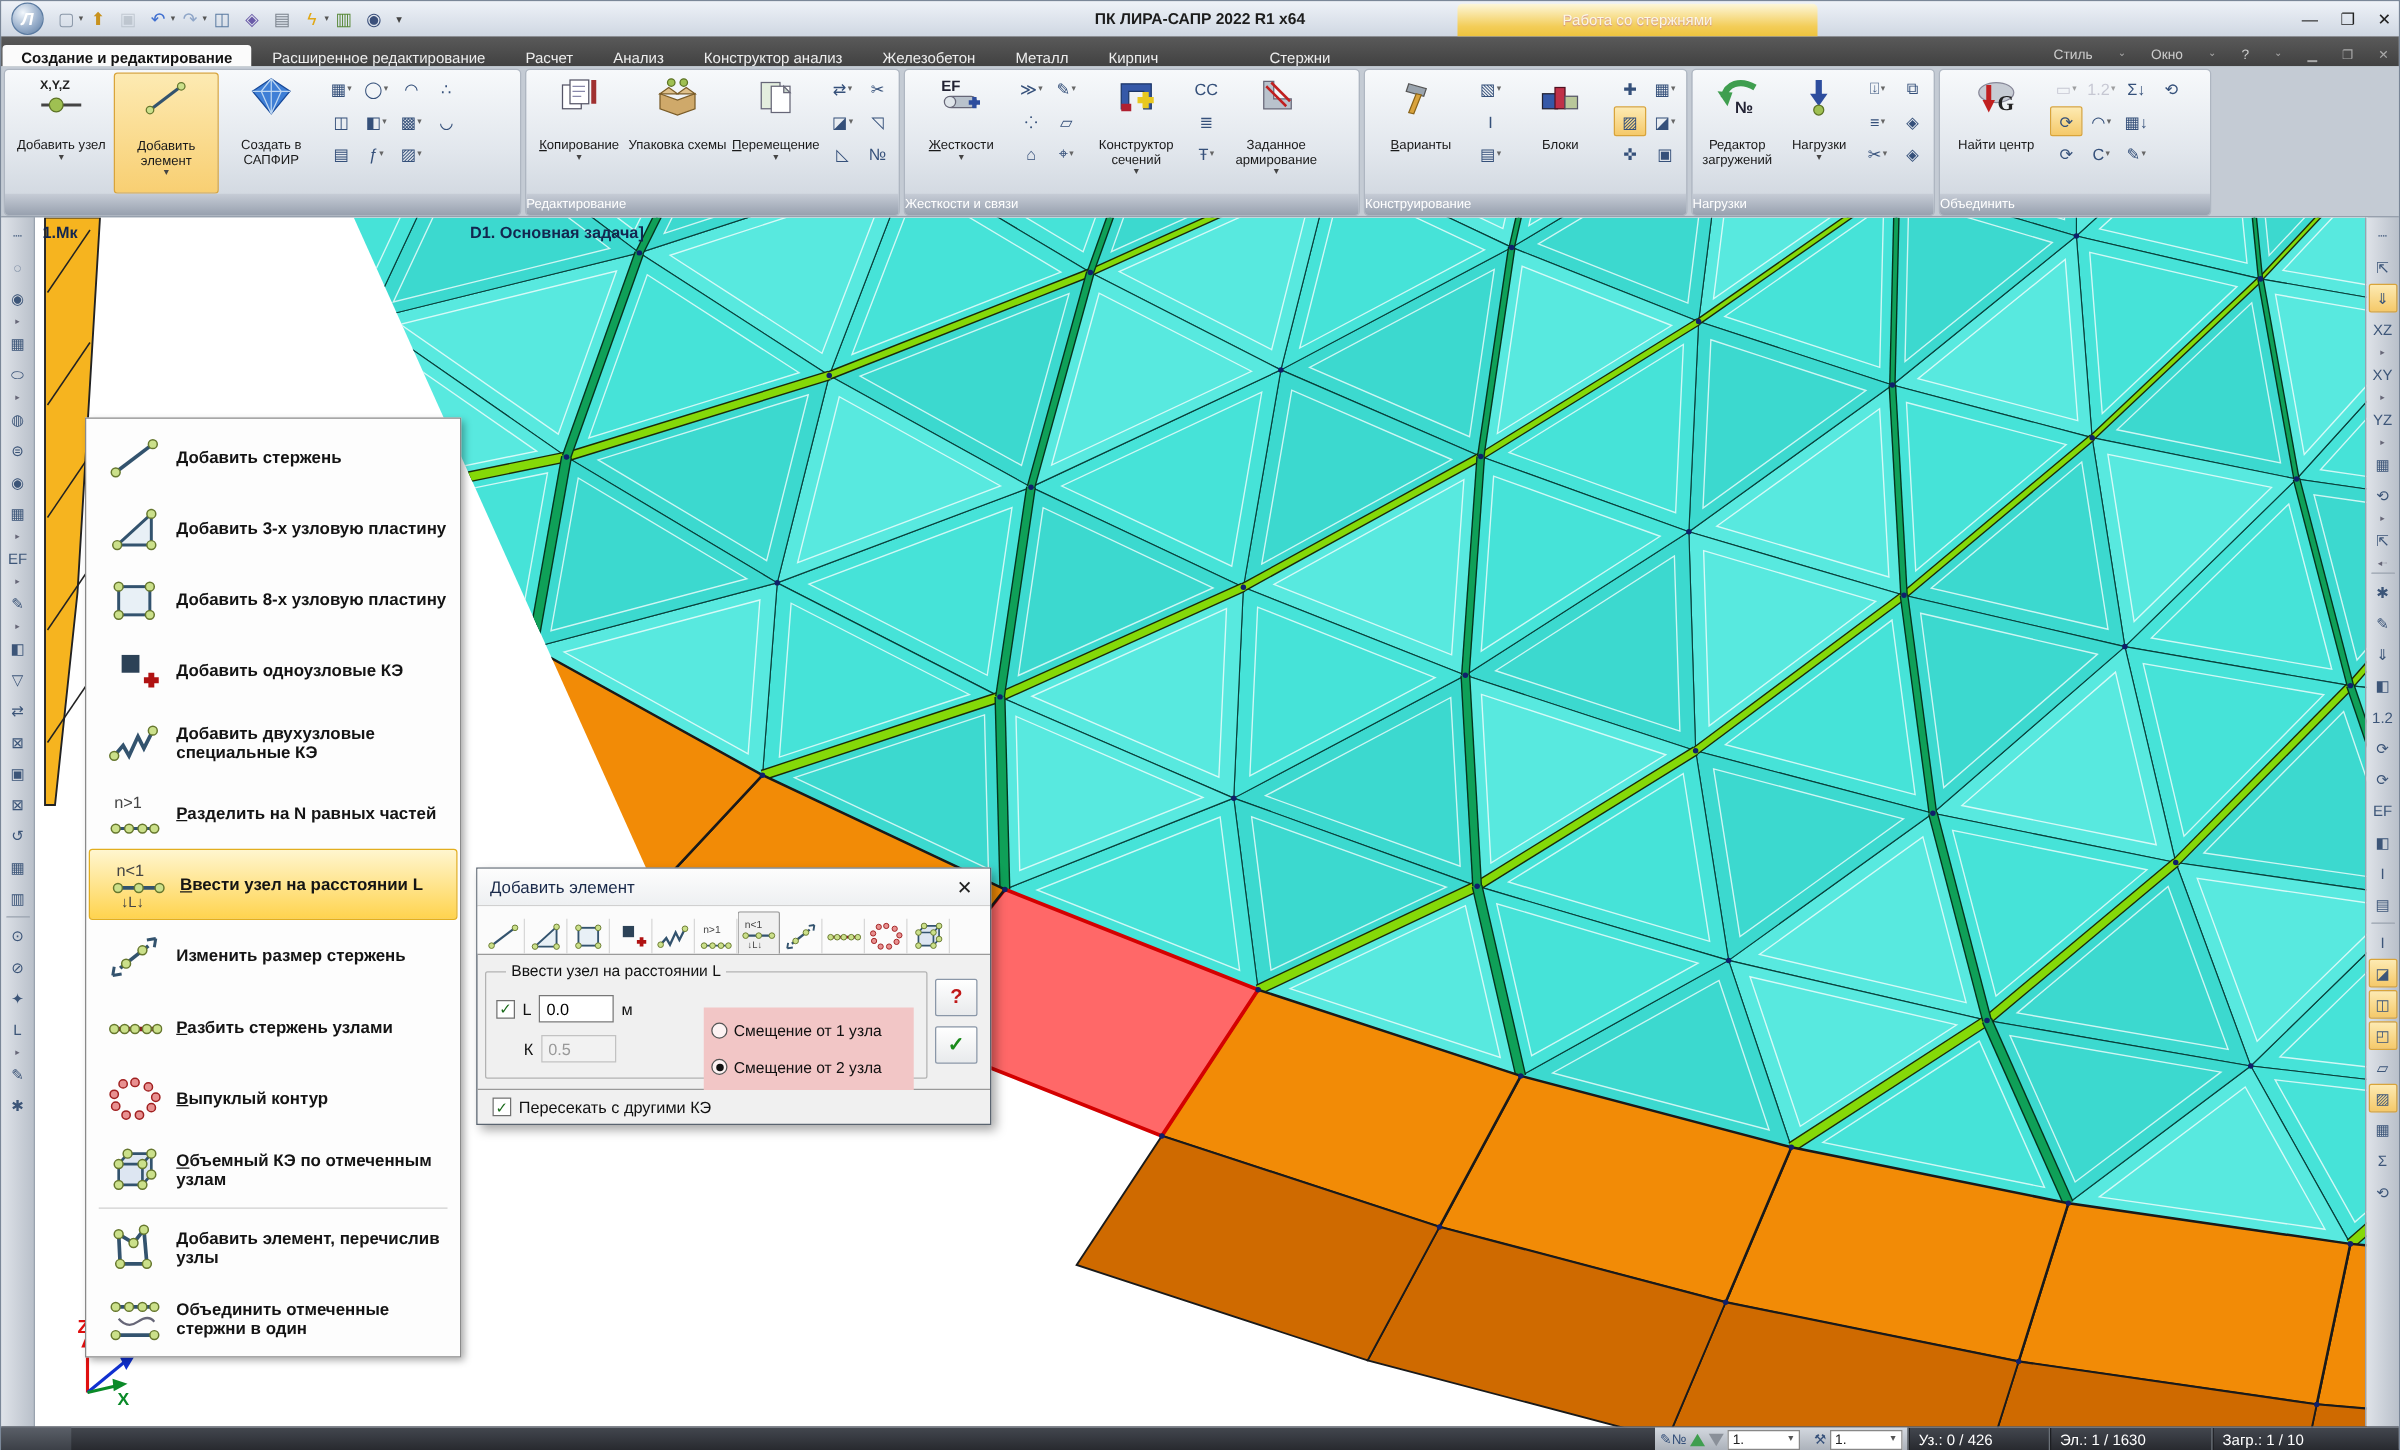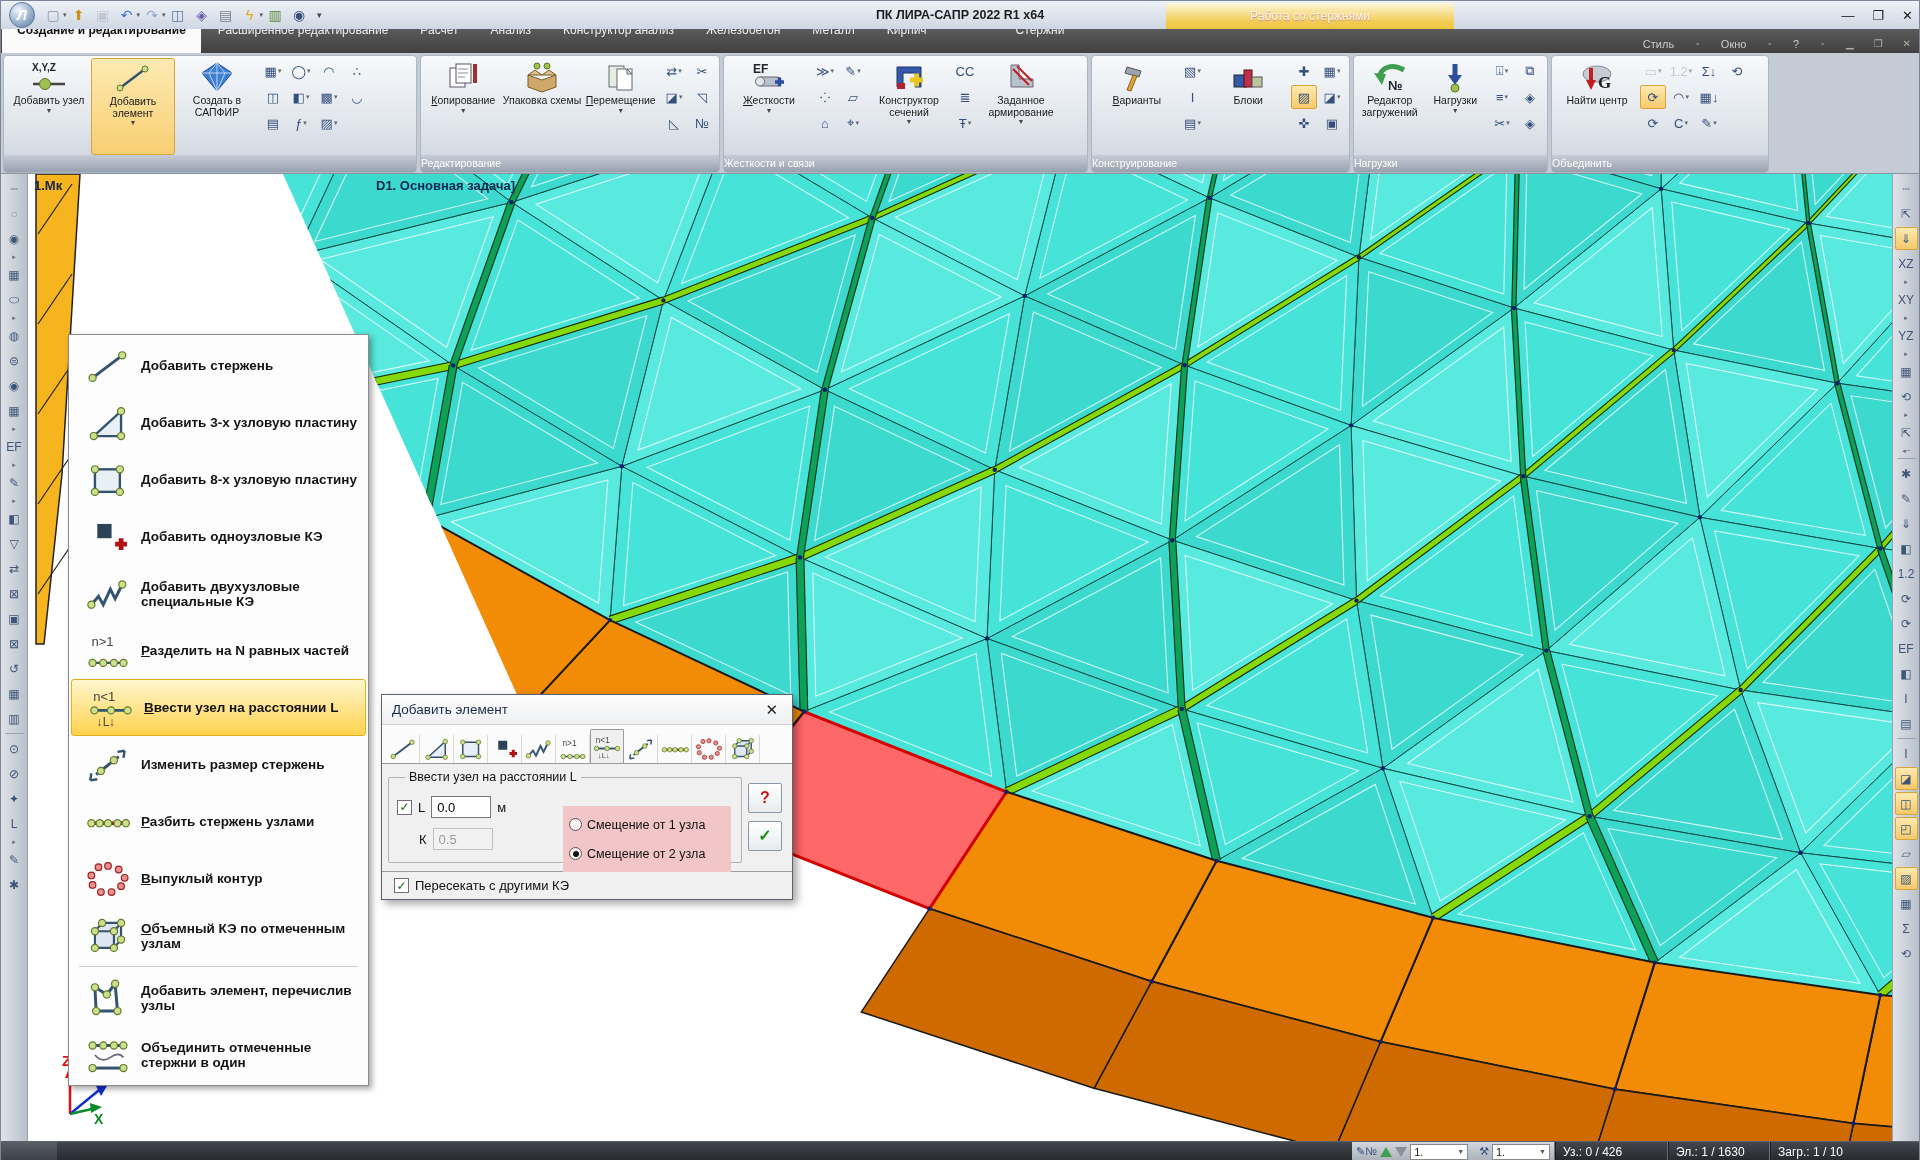--- a/index.html
+++ b/index.html
@@ -10,34 +10,34 @@
 #logo{width:26px;height:26px;border-radius:50%;margin:1px 6px 1px 8px;background:radial-gradient(circle at 35% 30%,#f2f7fc,#9ab0cc 55%,#5a7aa0);border:1px solid #5a7aa0;color:#fff;font-style:italic;font-weight:bold;font-size:14px;text-align:center;line-height:24px}
 .qbtn{width:22px;height:22px;margin:0 1px;display:flex;align-items:center;justify-content:center;font-size:14px;border-radius:3px}
 .qarr{font-size:7px;color:#555;margin-left:-2px}
 #qat-more{font-size:9px;color:#444;margin-left:6px}
 #title{position:absolute;left:0;right:0;text-align:center;font-size:12.5px;font-weight:bold;color:#1c1c1c;pointer-events:none}
 #ctxtab{position:absolute;left:1165px;top:2px;width:288px;height:26px;border-radius:4px 4px 0 0;background:linear-gradient(#fdf7da,#f3cd58 70%,#eec33e);text-align:center;line-height:26px;font-size:12px;color:#fbf7e6;text-shadow:0 1px 1px #c89;}
 #wctrl{position:absolute;right:6px;top:0;height:28px;display:flex;align-items:center;gap:18px;font-size:13px;color:#222}
 #wctrl span{cursor:default}
 
 #tabrow{height:24px;background:linear-gradient(#5a5a5a,#414141);display:flex;align-items:flex-end;color:#eee;font-size:12px}
-.rtab{padding:3px 15px 16px;margin:0 1px;white-space:nowrap;cursor:default}
+.rtab{padding:3px 15px 0;margin:0 1px;white-space:nowrap;cursor:default}
 .rtab.active{background:#fbfbfb;color:#111;border-radius:3px 3px 0 0;font-weight:bold}
 .rtab.gap{margin-left:58px}
 #tabrow .spacer{flex:1}
 #tabrow .tr-right{display:flex;align-items:flex-start;gap:20px;padding:0 8px 3px;color:#ccc;font-size:11px}
 #tabrow .tr-right .sm{font-size:8px;color:#aaa}
 
 #ribbon{height:120px;background:#c4cbd4;display:flex;padding:2px 2px 0;gap:3px}
 .rgroup{display:flex;flex-direction:column;background:linear-gradient(#f7f9fb,#e2e7ed 55%,#ccd3dc);border:1px solid #aeb6c1;border-radius:4px;overflow:hidden}
 .rbody{flex:1;display:flex;align-items:stretch;padding:2px 3px 0;overflow:hidden}
 .rlabel{height:17px;background:linear-gradient(#c6ccd6,#98a1af);color:#fff;font-size:10.5px;text-align:left;line-height:16px}
 .rbig{width:84px;display:flex;flex-direction:column;align-items:center;padding-top:3px;border-radius:3px;cursor:default}
 .rbig svg{width:36px;height:32px}
-.rbig .blabel{font-size:10.5px;line-height:11.5px;text-align:center;color:#1a1a1a;margin-top:2px;display:block}
+.rbig .blabel{font-size:10.5px;line-height:11.5px;text-align:center;color:#1a1a1a;margin-top:18px;display:block}
 .rbig .barr{font-size:7px;color:#444}
 .rbig.active{background:linear-gradient(#fdeab2,#f8cf72);border:1px solid #d9a43a}
 .rcol{display:flex;flex-direction:column;justify-content:flex-start;gap:2px;padding:1px}
 .rsm{width:26px;height:24px;display:flex;align-items:center;justify-content:center;font-size:13px;color:#35507a;border-radius:2px;cursor:default;white-space:nowrap}
 .rsm .sarr{font-size:7px;color:#666;margin-left:1px}
 .rsm.hl{background:linear-gradient(#fdeab2,#f5c96a);border:1px solid #d9a43a}
 .rsm.dis{color:#aab;opacity:.6}
 .ulf::first-letter{text-decoration:underline}
 
 #main{position:relative;height:968px;background:#b9c0ca;border-top:1px solid #8a95a2}
@@ -92,21 +92,21 @@
 #sb-left{position:absolute;left:0;top:0;width:56px;height:100%;background:linear-gradient(#5a5f68,#3a3e45)}
 #sb-right{position:absolute;right:0;top:0;height:100%;display:flex;align-items:stretch}
 #sb-panel{display:flex;align-items:center;background:linear-gradient(#d3d8df,#aab0b9);padding:0 4px;gap:3px}
 .sico{font-size:11px;color:#35507a}
 .sarrow-up{width:0;height:0;border-left:6px solid transparent;border-right:6px solid transparent;border-bottom:10px solid #3f9e4f}
 .sarrow-dn{width:0;height:0;border-left:6px solid transparent;border-right:6px solid transparent;border-top:10px solid #8a9099}
 .scombo{width:58px;height:16px;background:#fff;border:1px solid #888;font-size:11px;color:#222;display:flex;align-items:center;padding:0 3px}
 .scombo .ca{margin-left:auto;font-size:7px;color:#555}
 .sdiv{width:1px;background:#8a9099;margin:2px 2px}
 .scell{display:flex;align-items:center;color:#fff;font-size:12px;padding:0 8px;border-left:1px solid #6a7077;box-shadow:inset 1px 0 0 #1c1e22}
-.scell.n{width:113px}.scell.e{width:102px}.scell.l{width:150px}
+.scell.n{width:113px}.scell.e{width:130px}.scell.l{width:150px}
 </style>
 </head>
 <body>
 
 <div id="win">
 
   <div id="titlebar">
     <div id="logo">Л</div>
     <div id="qat" style="display:flex;align-items:center">
         <span class="qbtn" style="color:#8a97a8;">▢</span>

